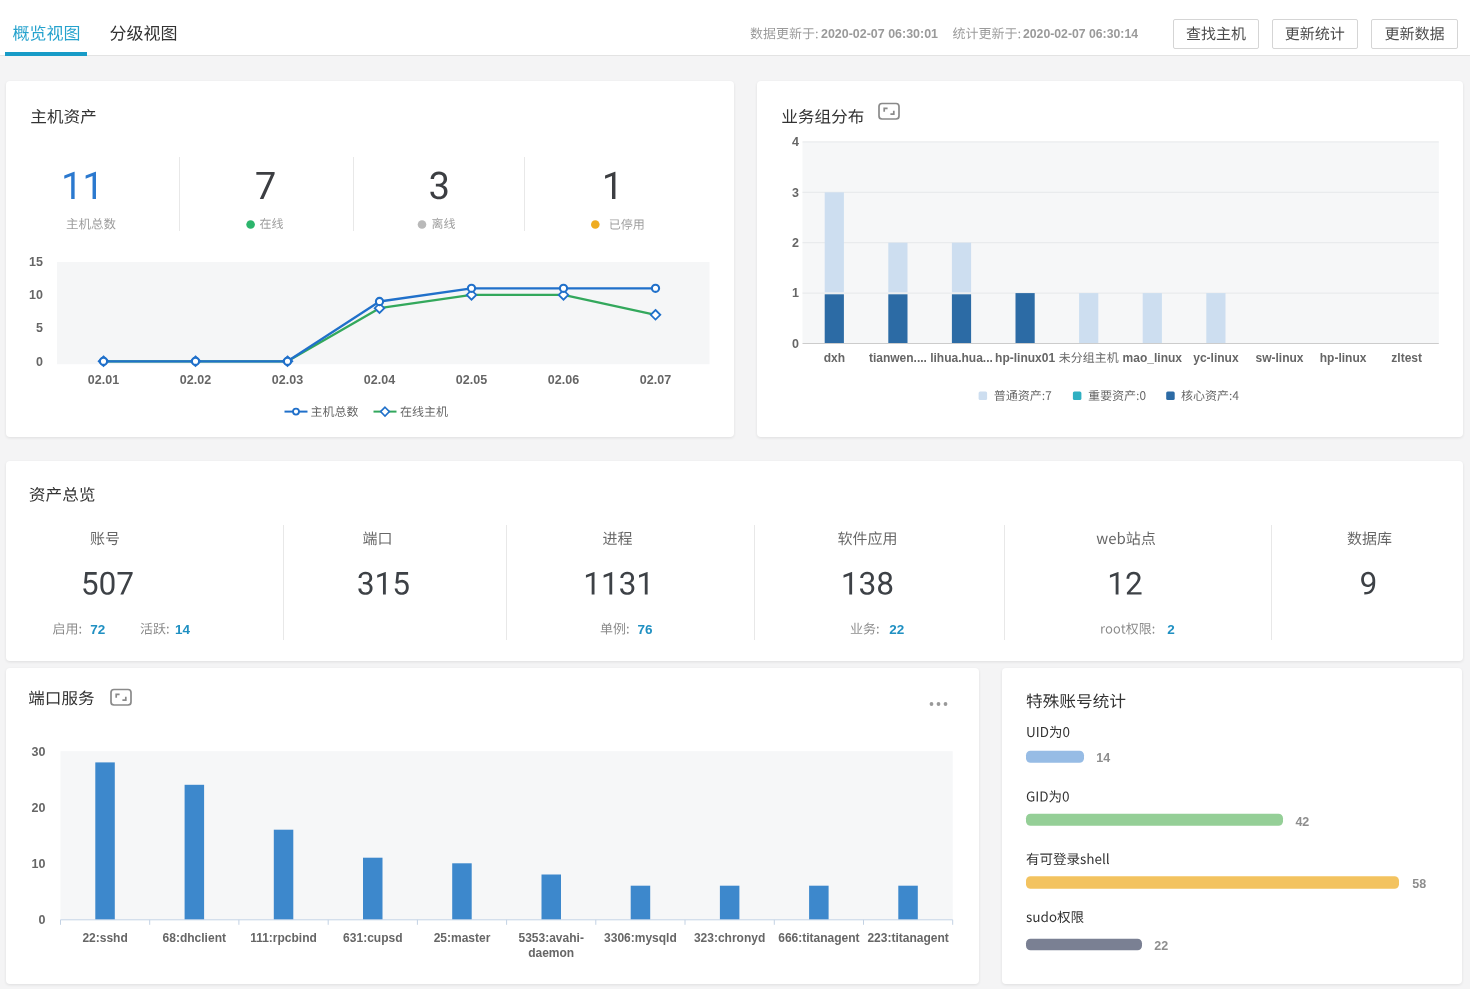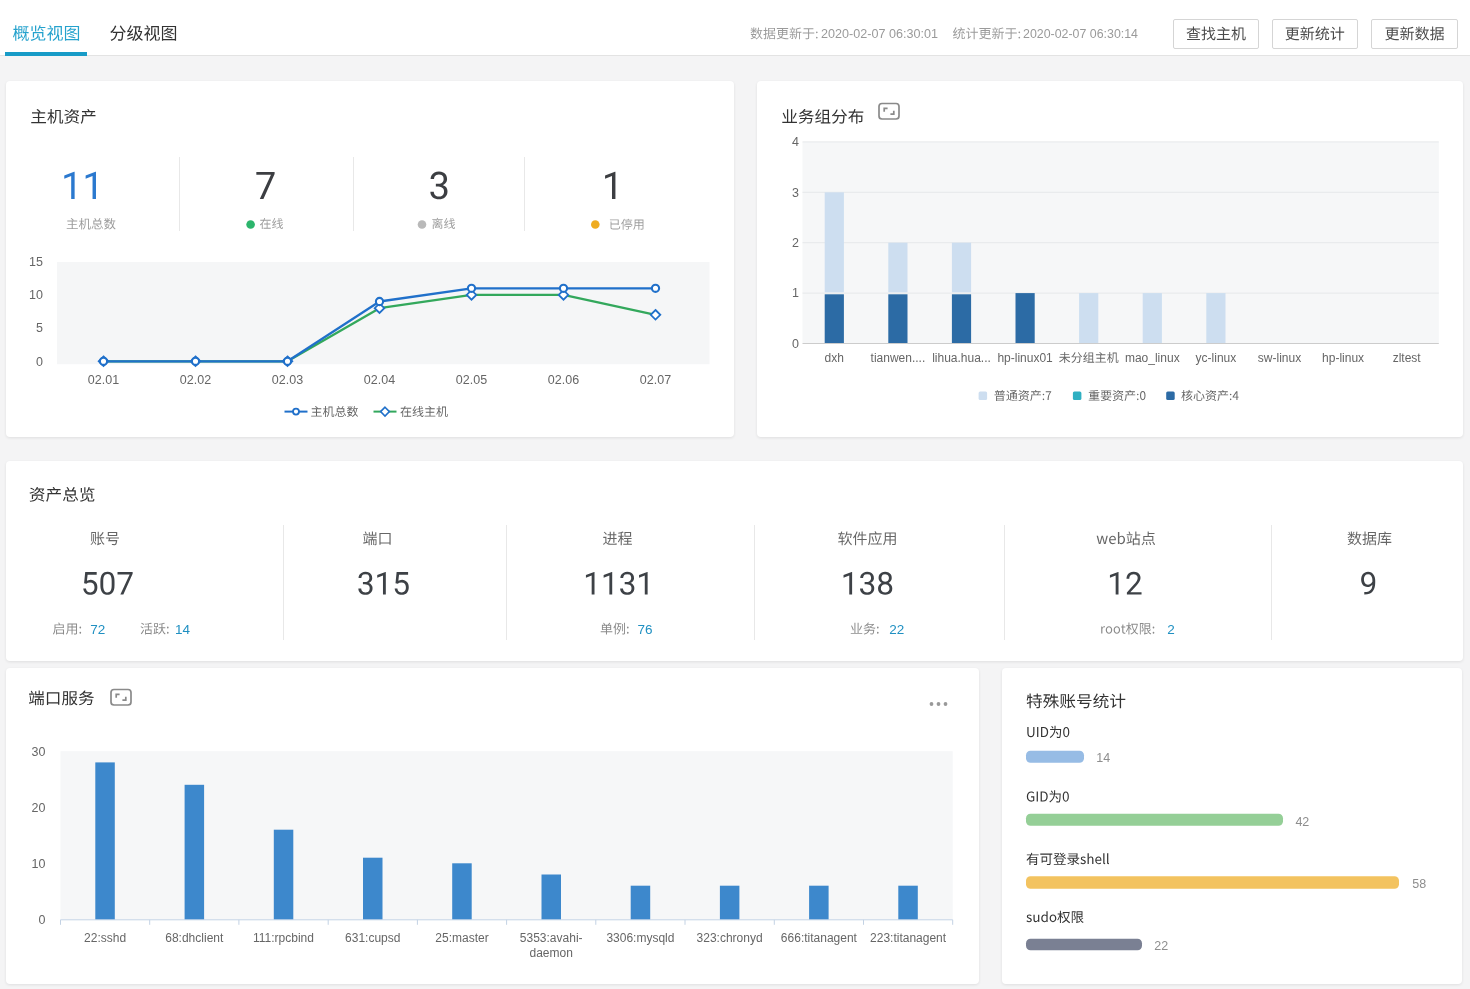--- a/index.html
+++ b/index.html
@@ -1,17 +1,17 @@
 <!DOCTYPE html>
 <html><head><meta charset="utf-8">
 <style>
 * { margin:0; padding:0; box-sizing:border-box; }
 html,body { width:1470px; height:989px; overflow:hidden; background:#f4f4f5;
   font-family:"Liberation Sans", sans-serif; }
-#page { position:relative; width:1470px; height:919px; }
+#page { position:relative; width:1470px; height:919px;font-weight:bold; }
 .card { position:absolute; background:#fff; border-radius:4px;
   box-shadow:0 1px 3px rgba(0,0,0,0.09); }
 .btn { position:absolute; background:#fff; border:1px solid #d5d5d5; border-radius:2px; }
 .vsep { position:absolute; width:1px; background:#e8e8e8; }
 </style></head>
 <body>
 <div id="page">
   <div style="position:absolute;left:0;top:0;width:1470px;height:56px;background:#fff;border-bottom:1px solid #e3e3e3"></div>
   <div style="position:absolute;left:5px;top:52px;width:82px;height:4px;background:#189bc7"></div>
   <div class="btn" style="left:1173px;top:19px;width:86px;height:30px"></div>

